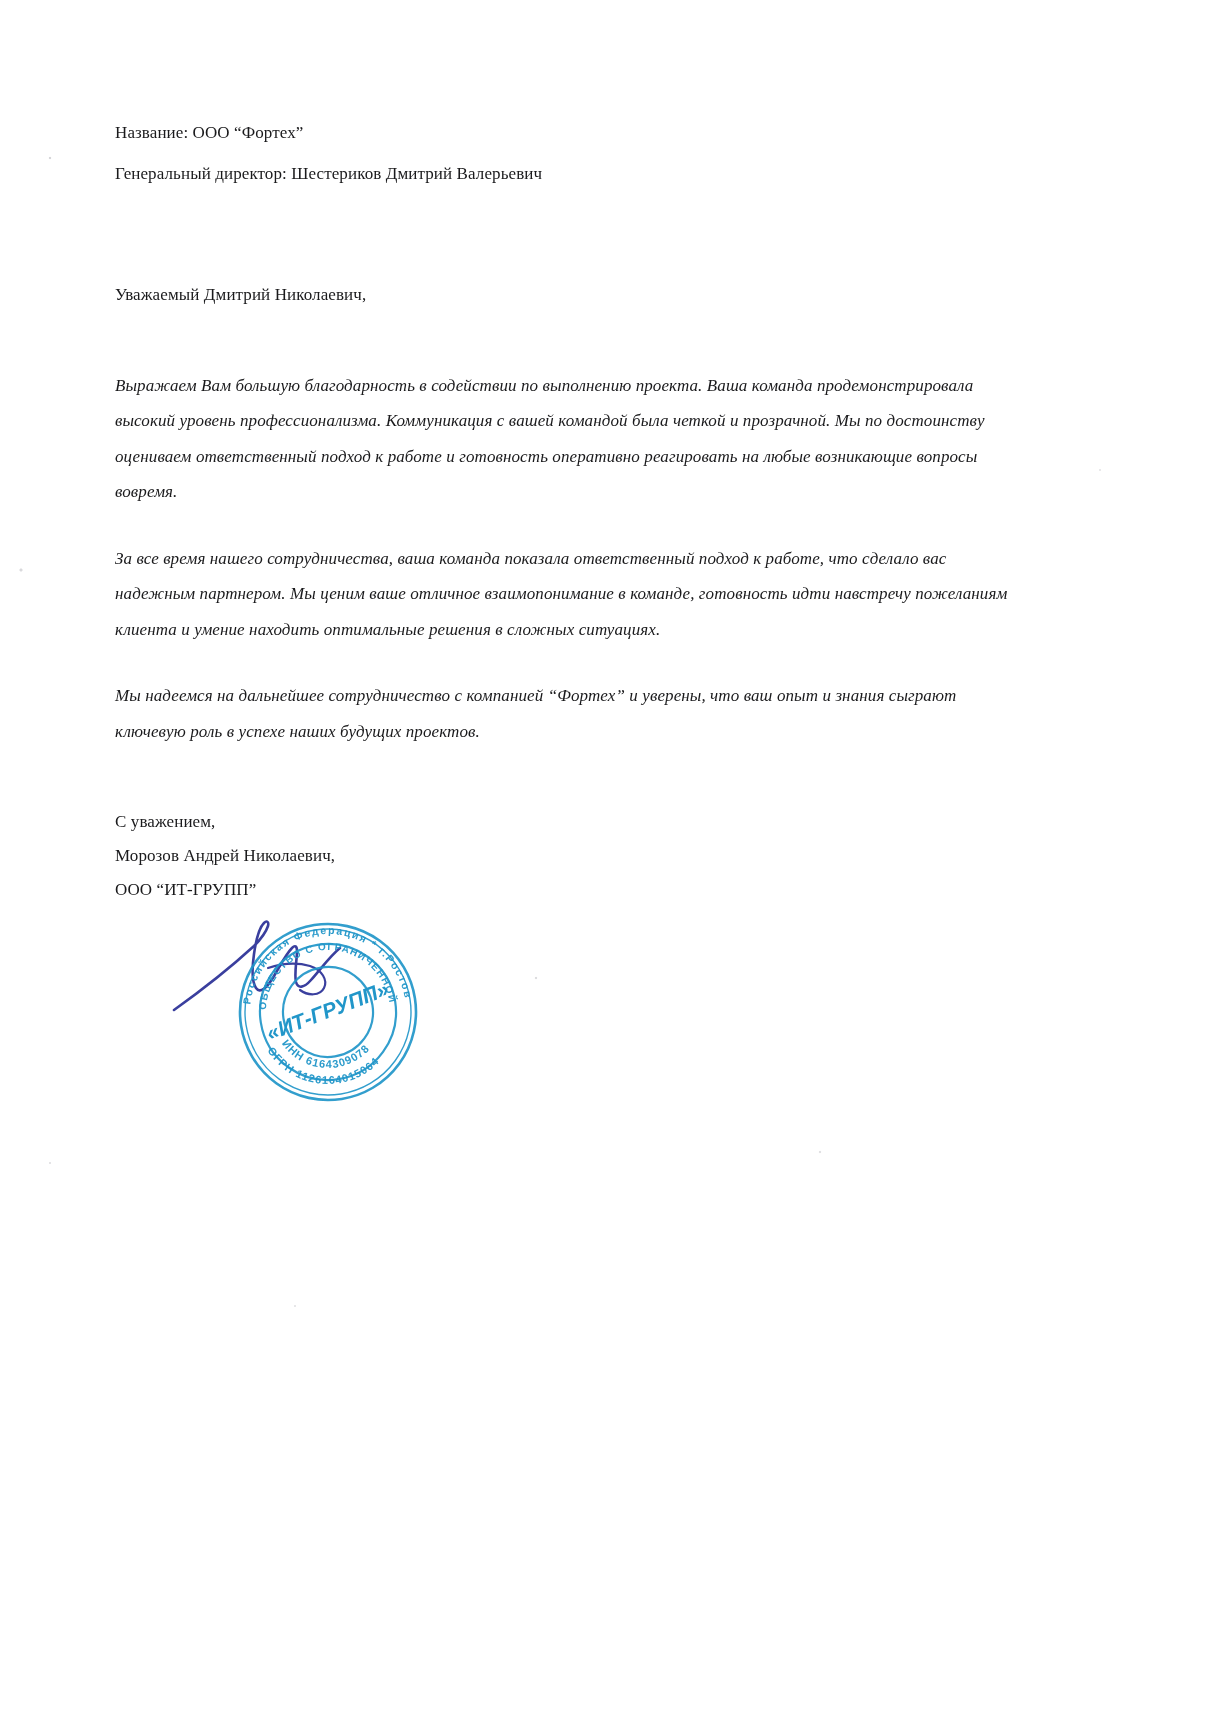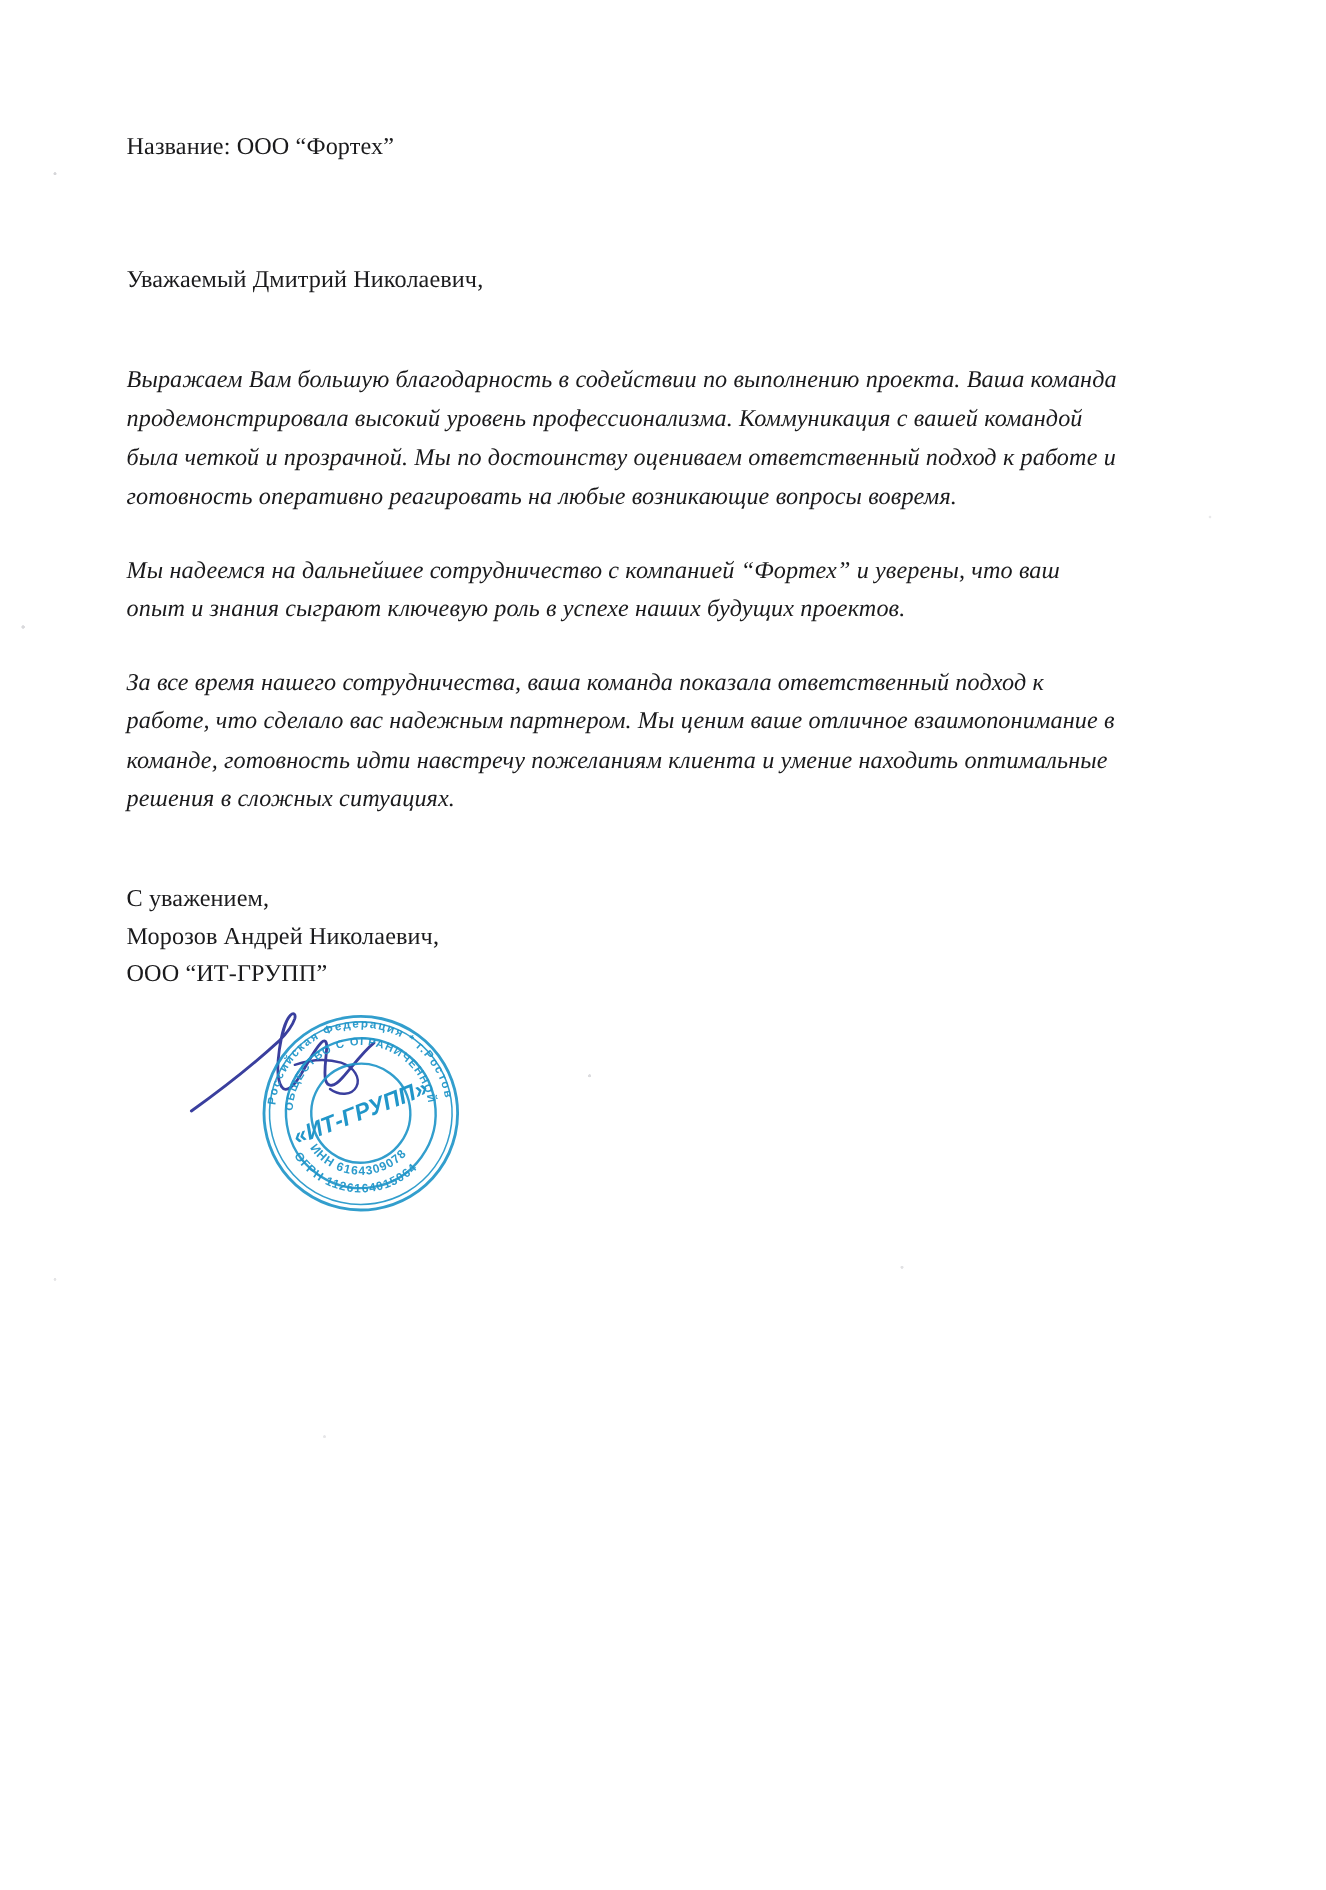--- a/index.html
+++ b/index.html
@@ -33,21 +33,21 @@
 
   .content {
     position: absolute;
     left: 115px;
     top: 112px;
     width: 905px;
   }
 
   .letter-line,
   .para {
-    font-size: 22px;
+    font-size: 17px;
     line-height: 35.5px;
     letter-spacing: 0.1px;
     color: #1a1a1c;
     margin: 0;
     text-align: left;
     white-space: pre-wrap;
   }
 
   .header-block { margin-bottom: 0; }
   .header-block .letter-line { line-height: 41px; }
@@ -98,28 +98,29 @@
 </style>
 </head>
 <body>
 
 <div class="page">
 
   <div class="content">
 
     <div class="header-block">
       <p class="letter-line">Название: ООО “Фортех”</p>
+      <p class="letter-line">Генеральный директор: Шестериков Дмитрий Валерьевич</p>
     </div>
 
     <p class="letter-line salutation">Уважаемый Дмитрий Николаевич,</p>
 
     <div class="body-block">
       <p class="para">Выражаем Вам большую благодарность в содействии по выполнению проекта. Ваша команда продемонстрировала высокий уровень профессионализма. Коммуникация с вашей командой была четкой и прозрачной. Мы по достоинству оцениваем ответственный подход к работе и готовность оперативно реагировать на любые возникающие вопросы вовремя.</p>
+      <p class="para">За все время нашего сотрудничества, ваша команда показала ответственный подход к работе, что сделало вас надежным партнером. Мы ценим ваше отличное взаимопонимание в команде, готовность идти навстречу пожеланиям клиента и умение находить оптимальные решения в сложных ситуациях.</p>
       <p class="para">Мы надеемся на дальнейшее сотрудничество с компанией “Фортех” и уверены, что ваш опыт и знания сыграют ключевую роль в успехе наших будущих проектов.</p>
-      <p class="para">За все время нашего сотрудничества, ваша команда показала ответственный подход к работе, что сделало вас надежным партнером. Мы ценим ваше отличное взаимопонимание в команде, готовность идти навстречу пожеланиям клиента и умение находить оптимальные решения в сложных ситуациях.</p>
     </div>
 
     <div class="signoff-block">
       <p class="letter-line">С уважением,</p>
       <p class="letter-line">Морозов Андрей Николаевич,</p>
       <p class="letter-line">ООО “ИТ-ГРУПП”</p>
     </div>
 
   </div>
 

